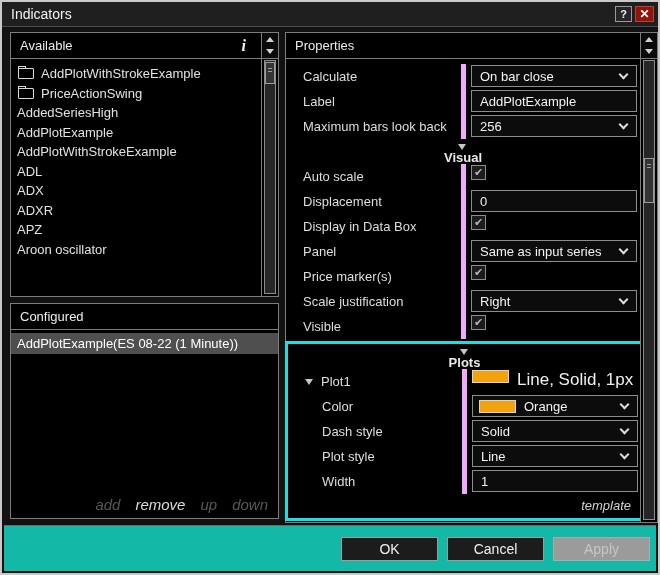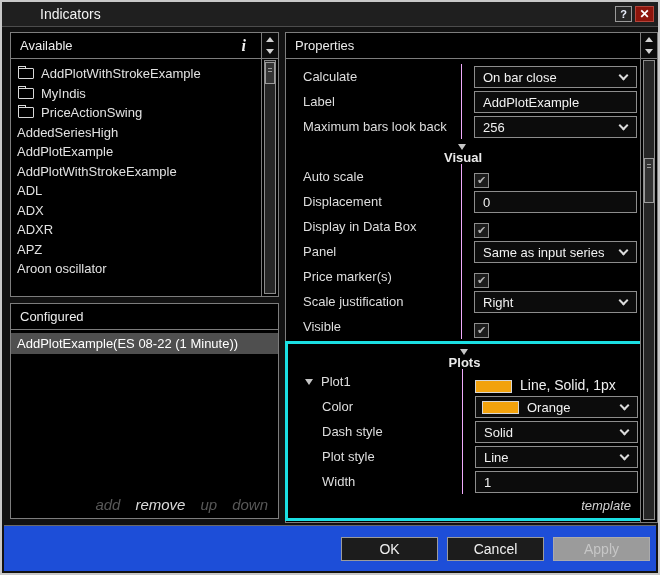--- a/index.html
+++ b/index.html
@@ -7,21 +7,21 @@
   .window {
     width: 660px; height: 575px;
     border: 2px solid #c9c9c9;
     background: #121212;
     font-family: "Liberation Sans", sans-serif;
     position: relative; color: #e6e6e6; overflow: hidden;
   }
   
   .titlebar { height: 25px; background: #1f1f1f; border-bottom: 1px solid #4c4c4c;
     display: flex; align-items: center; padding: 0 4px 0 9px; }
-  .title { font-size: 14px; color: #f2f2f2; flex: 1; margin-left: 29px; }
+  .title { font-size: 14px; color: #f2f2f2; flex: 1; }
   .tbtn { width: 17px; height: 16px; display: flex; align-items: center; justify-content: center;
     font-size: 11px; font-weight: bold; margin-left: 3px; border: 1px solid #9a9a9a;
     background: #262626; color: #e9eefb; cursor: default; }
   .tbtn.close { background: #8d150c; border-color: #b2453b; color: #fff; width: 19px; font-size: 12px; }
   
   .main { position: absolute; top: 26px; left: 2px; right: 2px; bottom: 2px; }
   .panel { position: absolute; border: 1px solid #7d7d7d; background: #000; display: grid; }
   .panel.scrolled { grid-template-columns: 1fr 17px; grid-template-rows: 26px 1fr; }
   .panel.plain    { grid-template-columns: 1fr;       grid-template-rows: 26px 1fr; }
   #available  { left: 6px;   top: 4px;   width: 269px; height: 265px; }
@@ -61,45 +61,45 @@
     font-style: italic; font-size: 15px; margin-top: 24px; }
   .cfg-actions .dim { color: #585858; }
   .cfg-actions .lit { color: #dcdcdc; }
   
   .props { padding-top: 5px; overflow: visible; position: relative; }
   .prow { display: flex; align-items: stretch; height: 25px; }
   .plabel { flex: 1; display: flex; align-items: center; font-size: 13px; color: #dedede;
     padding-left: 17px; white-space: nowrap; overflow: hidden; }
   .plabel.lvl2 { padding-left: 34px; }
   .plabel.with-exp { padding-left: 0; }
-  .pv { width: 179px; flex: none; border-left: 1px solid #f0abfc; display: flex;
-    align-items: flex-end; padding: 1px 3px 1px 12px; }
+  .pv { width: 179px; flex: none; border-left: 5px solid #f0abfc; display: flex;
+    align-items: flex-start; padding: 1px 3px 1px 5px; }
   .ctrl { position: relative; width: 100%; height: 22px; background: #0c0c0c;
     border: 1px solid #8d8d8d; display: flex; align-items: center;
     padding: 0 20px 0 8px; font-size: 13px; color: #f2f2f2; white-space: nowrap; }
   input.ctrl { padding-right: 8px; font-family: "Liberation Sans", sans-serif; outline: none; }
   .ctrl.has-swatch { padding-left: 6px; }
   .chev { position: absolute; right: 9px; top: 5px; width: 7px; height: 7px;
     border-right: 2px solid #dcdcdc; border-bottom: 2px solid #dcdcdc; transform: rotate(45deg); }
   .checkbox { width: 15px; height: 15px; border: 1px solid #8d8d8d; background: #1c1c1c;
     display: flex; align-items: center; justify-content: center; }
   .checkbox span { font-size: 11px; line-height: 11px; color: #b4b4b4; }
   .psection { display: flex; align-items: center; height: 18px; margin: 5px 0 2px;
     font-weight: bold; color: #eaeaea; font-size: 13px; flex-direction: column; }
   .exp { width: 0; height: 0; border-left: 4.5px solid transparent; border-right: 4.5px solid transparent;
     border-top: 6px solid #c6c6c6; margin: 0 9px 0 7px; flex: none; }
   .exp.small { margin: 0 8px 0 17px; }
   .swatch { width: 37px; height: 13px; border: 1px solid #d6d6d6; margin-right: 8px; flex: none; }
-  .summary { font-size: 14px; color: #efefef; }
+  .summary { font-size: 17px; color: #efefef; }
   .highlight { border: 3px solid #1bdfe3; margin: 2px -4px 0 -1px; padding-bottom: 2px;
     background: #000; }
   .template-row { display: flex; justify-content: flex-end; padding: 4px 10px 3px 0;
     font-style: italic; color: #d2d2d2; font-size: 13px; }
   
-  .footer { position: absolute; left: 0; right: 0; bottom: 0; height: 46px; background: #1d4ed8;
+  .footer { position: absolute; left: 0; right: 0; bottom: 0; height: 46px; background: #14b8a6;
     border-top: 1px solid #6a6a6a; display: flex; align-items: center; justify-content: flex-end;
     gap: 9px; padding-right: 6px; }
   .btn { width: 97px; height: 24px; background: #1c1c1c; border: 1px solid #9b9b9b; color: #f0f0f0;
     font-size: 14px; display: flex; align-items: center; justify-content: center; }
   .btn.disabled { background: #9b9b9b; color: #c6c6c6; border-color: #ababab; }
 </style>
 </head>
 <body>
 
 <div class="window">
@@ -129,24 +129,20 @@
             <span class="tri-down"></span>
           </span>
       </div>
       <div class="av-body">
           <div class="av-item">
             <span class="folder"></span>
             <span>AddPlotWithStrokeExample</span>
           </div>
           <div class="av-item">
             <span class="folder"></span>
-            <span>MyIndis</span>
-          </div>
-          <div class="av-item">
-            <span class="folder"></span>
             <span>PriceActionSwing</span>
           </div>
           <div class="av-item">
             <span>AddedSeriesHigh</span>
           </div>
           <div class="av-item">
             <span>AddPlotExample</span>
           </div>
           <div class="av-item">
             <span>AddPlotWithStrokeExample</span>

